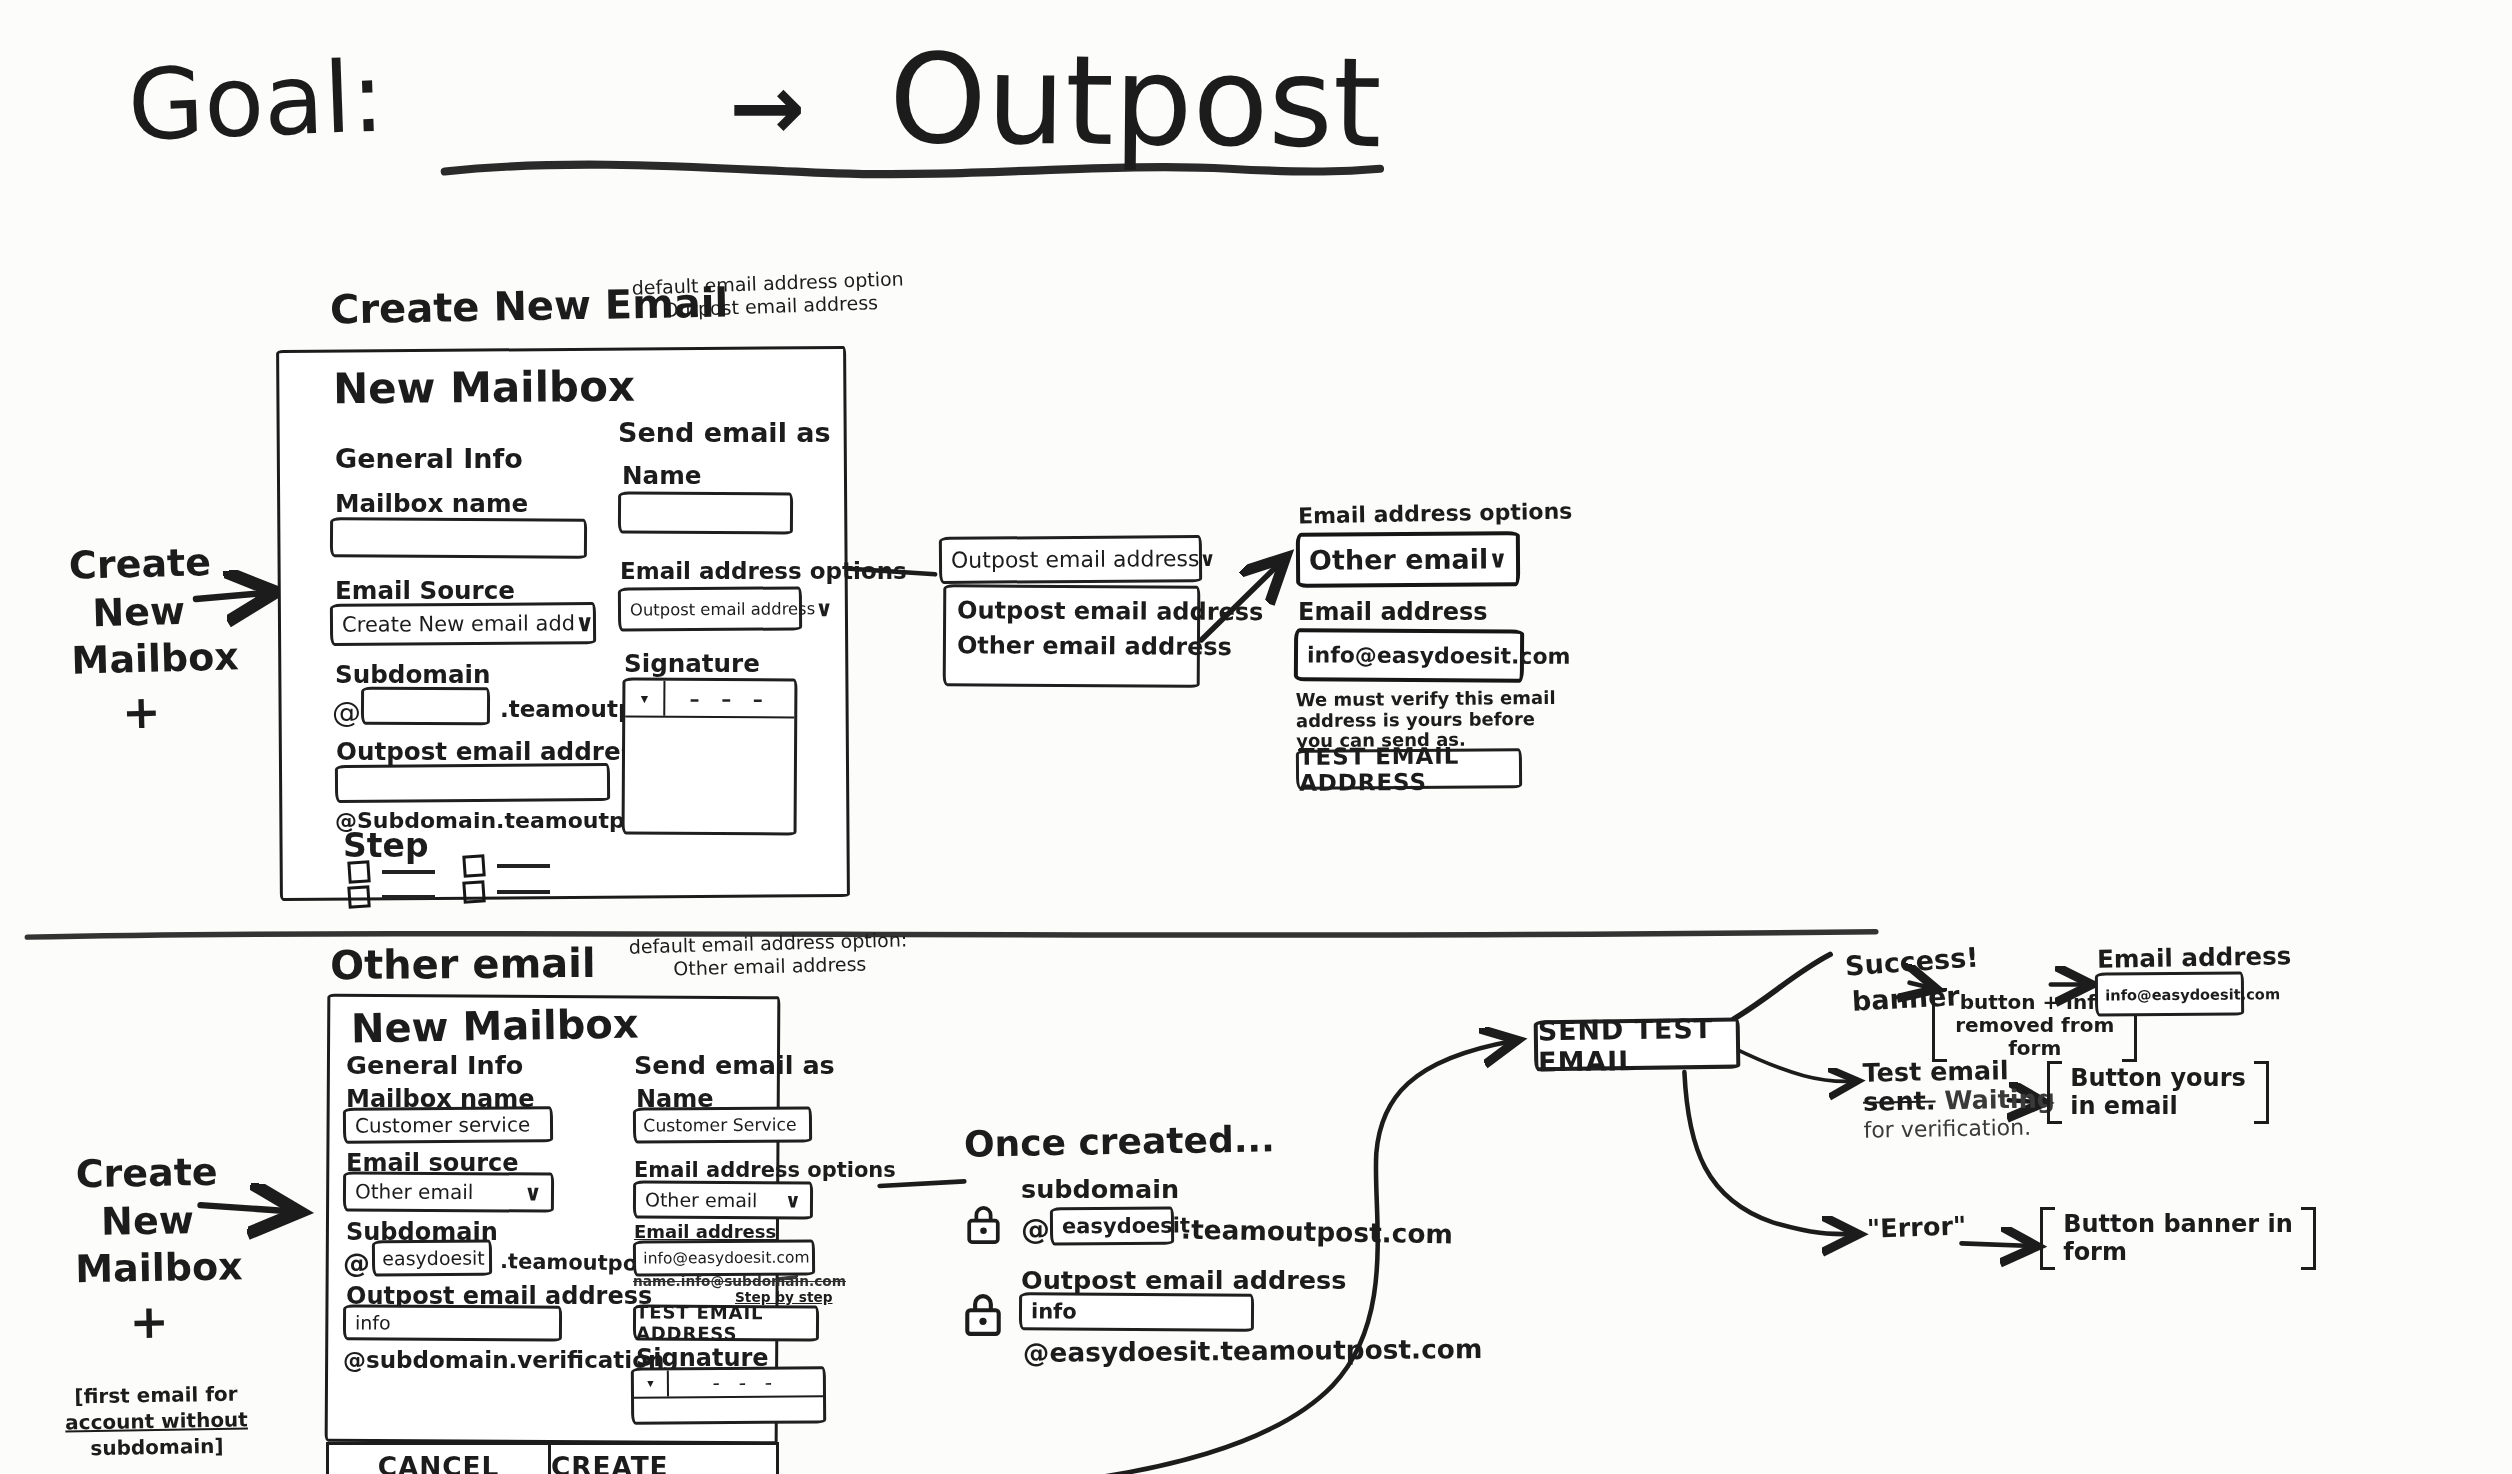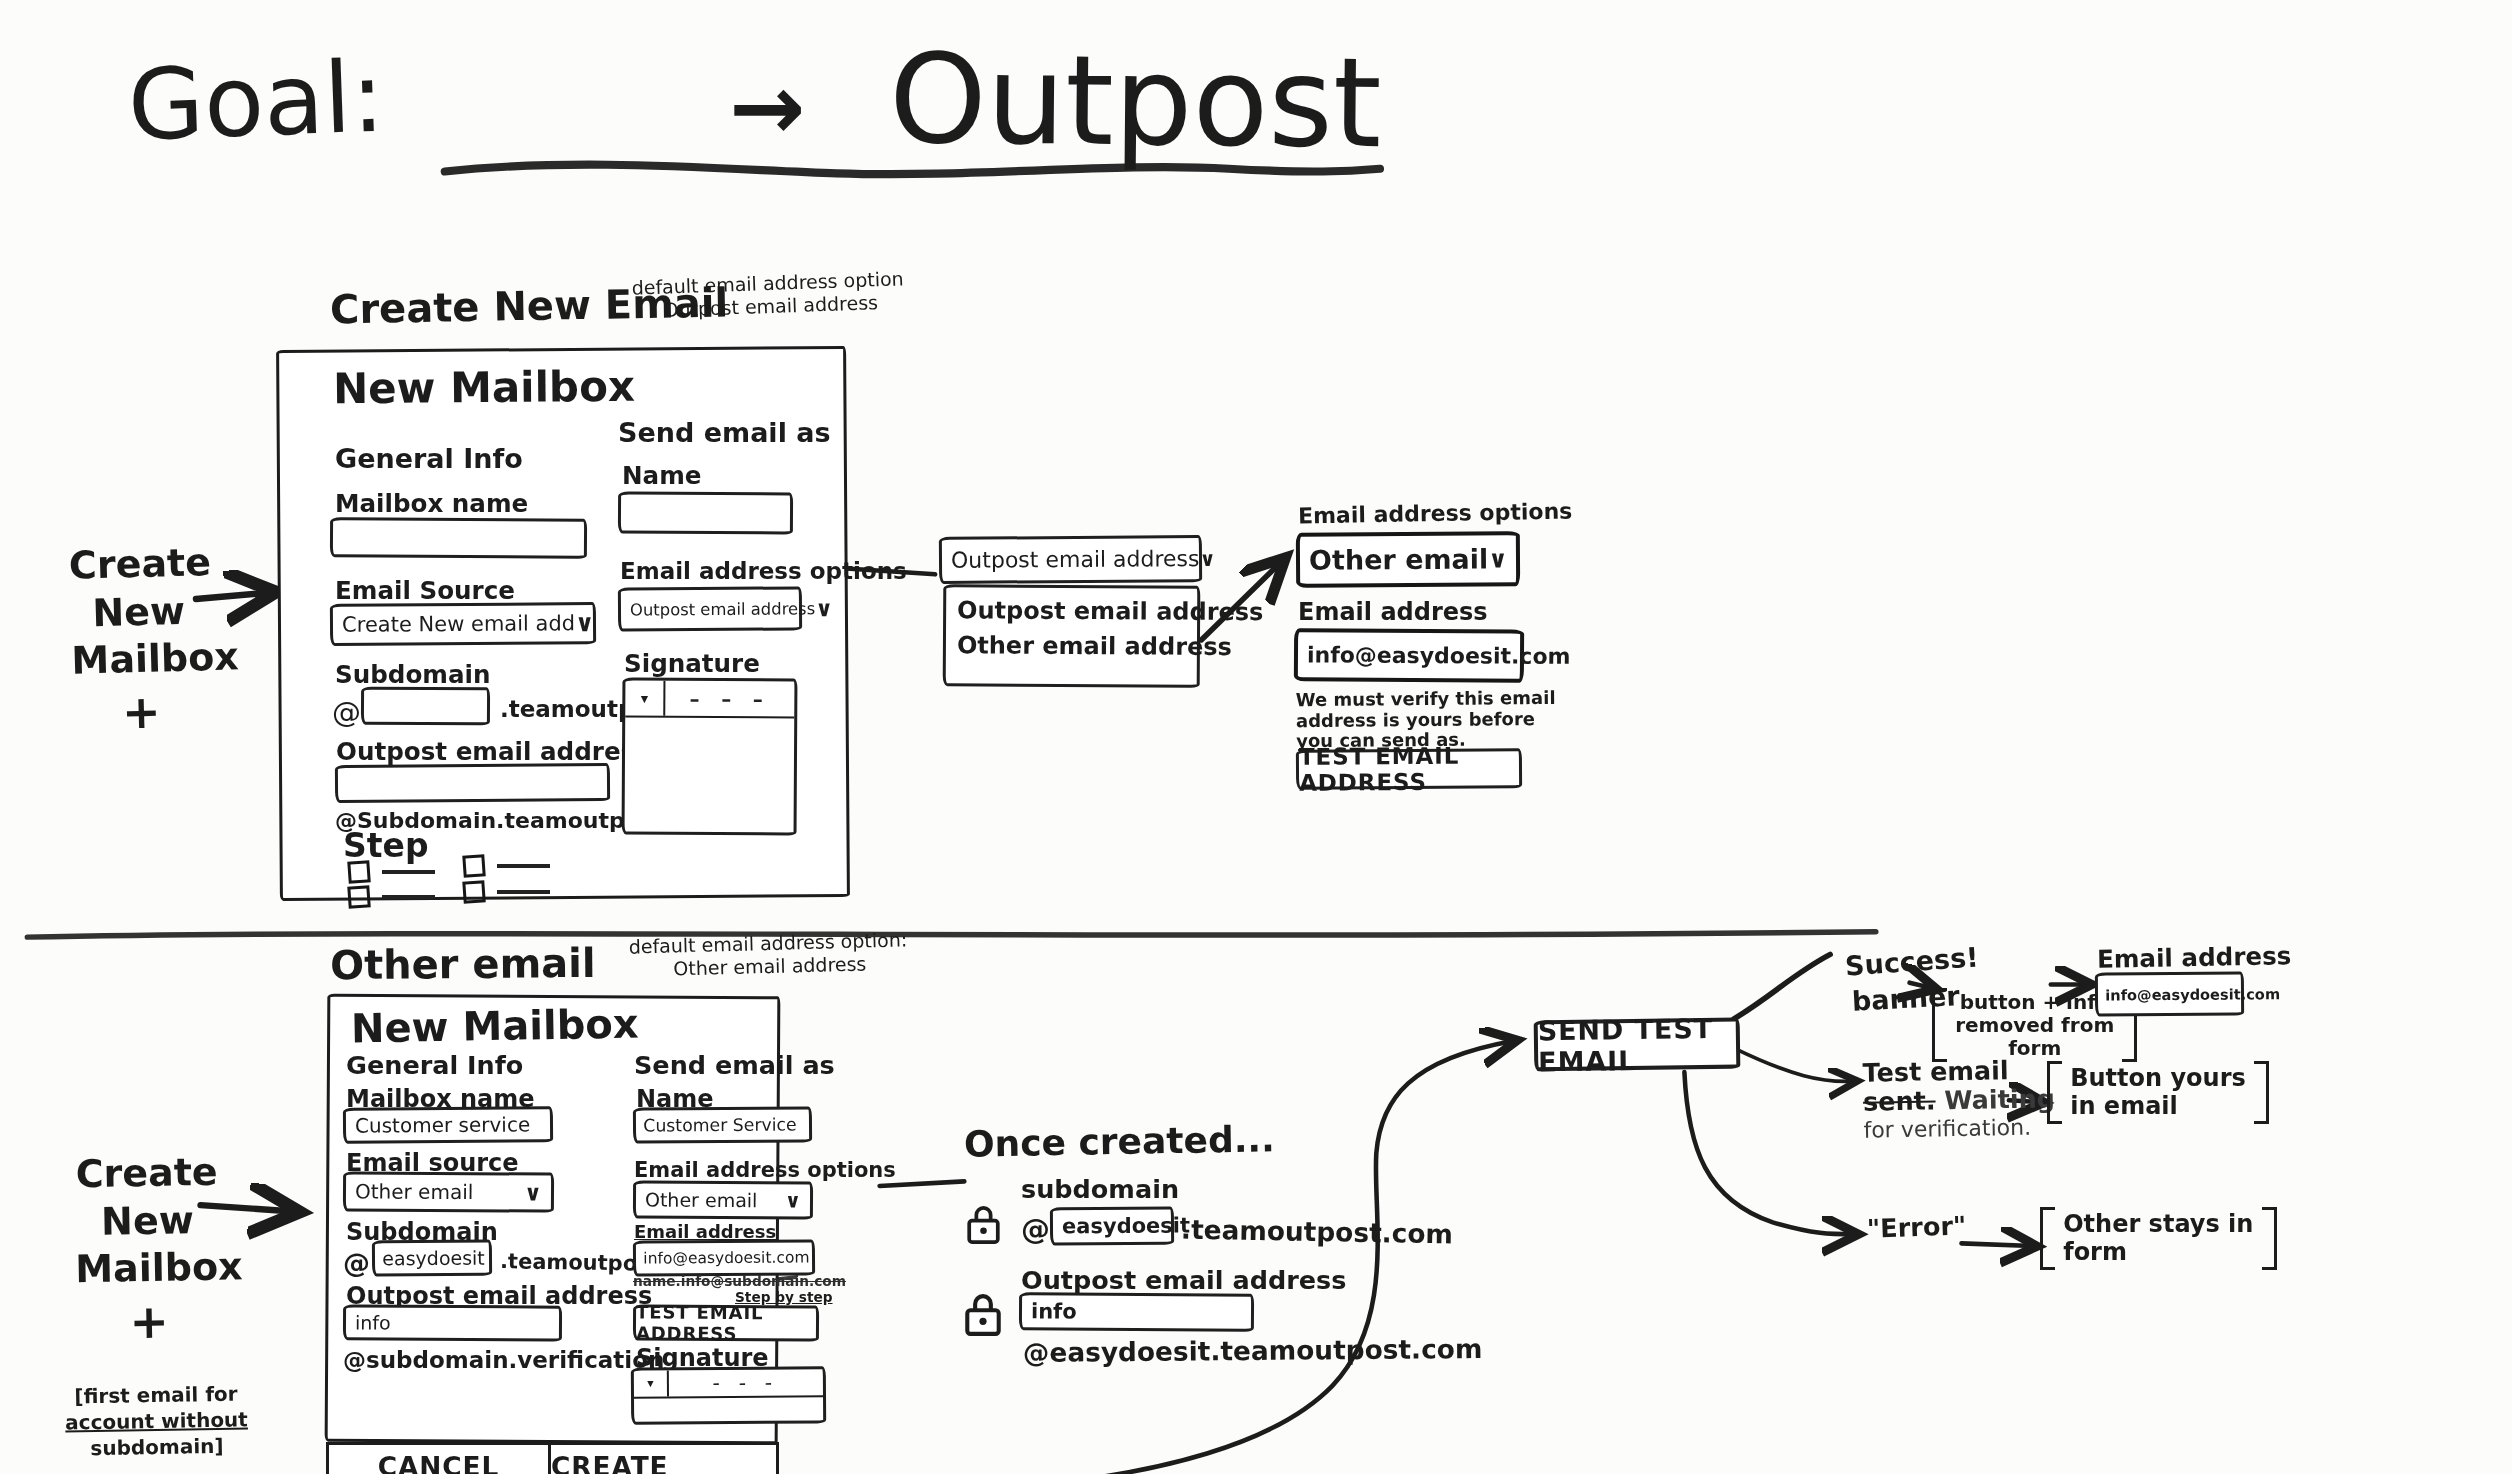--- a/index.html
+++ b/index.html
@@ -299,20 +299,20 @@
       <div>Button yours</div>
       <div style="text-align:left;">in email</div>
     </div>
     <div class="br"></div>
   </div>
 
   <div class="abs hand lbl" style="left:1867px;top:1212px;font-size:25.5px;transform:rotate(-2deg);">"Error"</div>
   <div class="abs bracket" style="left:2040px;top:1207px;">
     <div class="bl"></div>
     <div class="bc" style="font-size:24px;font-weight:bold;line-height:1.2;">
-      <div>Other stays in</div>
+      <div>Button banner in</div>
       <div style="text-align:left;">form</div>
     </div>
     <div class="br"></div>
   </div>
 
 </div>
 
 
 </body></html>

